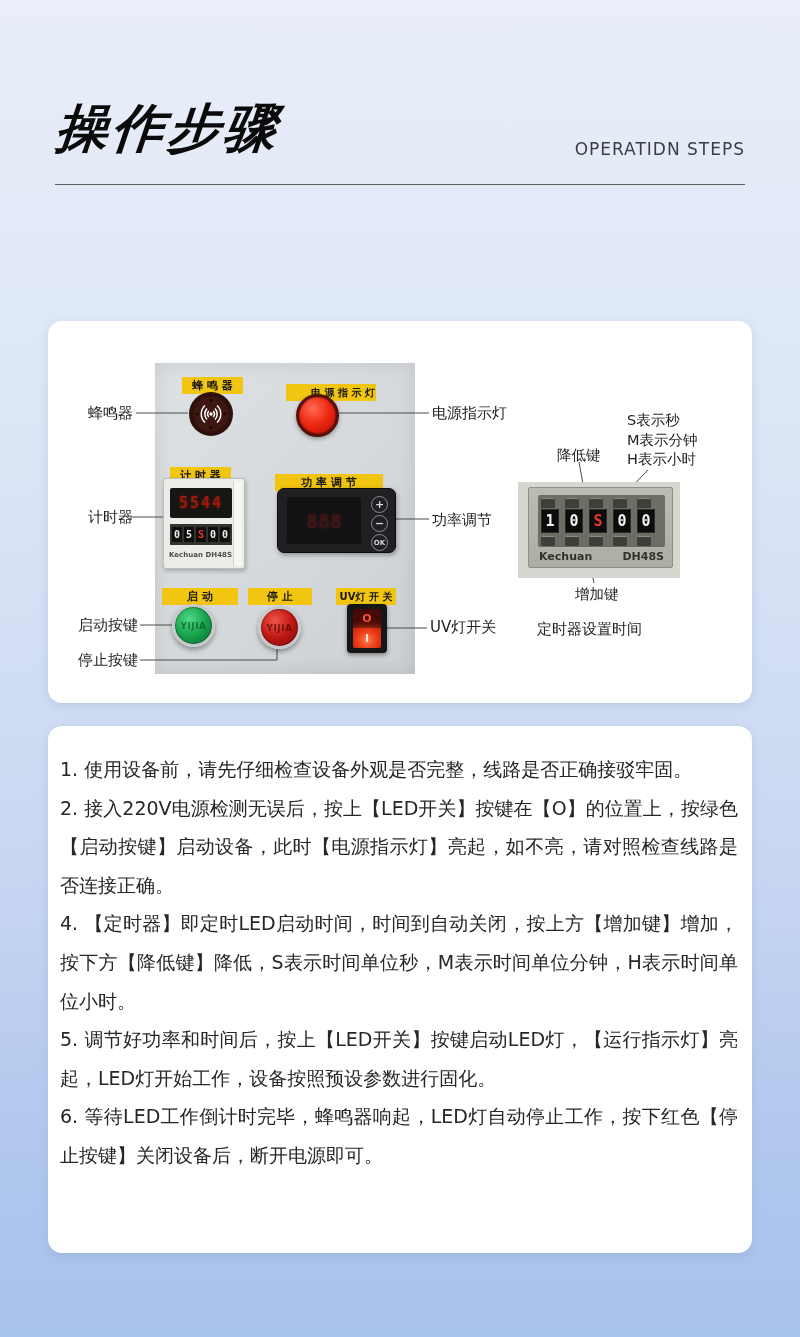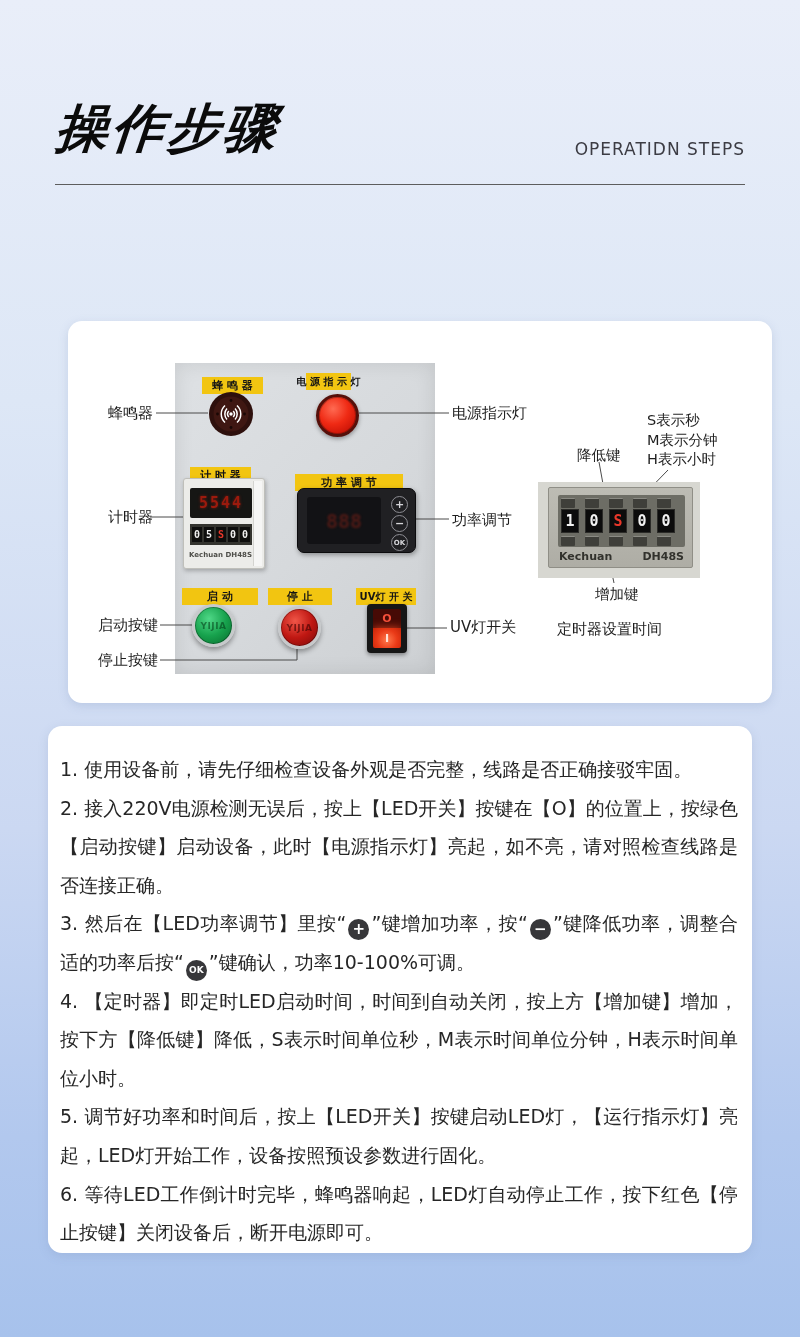--- a/index.html
+++ b/index.html
@@ -10,21 +10,21 @@
 
   
   .title{left:56px;top:94px;font-size:52px;font-weight:900;font-style:italic;
          color:#0b0b0b;letter-spacing:4px;transform:skewX(-5deg);white-space:nowrap;}
   .title-en{right:55px;top:139px;font-size:17px;color:#3c3c44;letter-spacing:1px;white-space:nowrap;}
   .rule{left:55px;top:184px;width:690px;height:0;border-top:1px solid #5d5d5d;}
   .tagline{left:55px;top:202px;font-size:27px;color:#2d2d2d;letter-spacing:1px;white-space:nowrap;}
 
   
   .card{background:#ffffff;border-radius:14px;box-shadow:0 3px 10px rgba(130,150,190,.28);}
-  #card1{left:48px;top:321px;width:704px;height:382px;margin-left:20px;}
+  #card1{left:48px;top:321px;width:704px;height:382px;}
   #card2{left:48px;top:726px;width:704px;height:527px;box-sizing:border-box;padding:24px 14px 0 12px;}
 
   
   .panel{left:107px;top:42px;width:260px;height:311px;
          background:linear-gradient(135deg,#dee1e4 0%,#d6d9dc 55%,#cdd0d3 100%);
          box-shadow:inset 0 0 20px rgba(0,0,0,.10);}
   .tag{background:#f2c511;color:#151515;font-size:11px;font-weight:bold;
        display:flex;align-items:center;justify-content:center;white-space:nowrap;}
   .callout{font-size:15px;color:#1e1e1e;white-space:nowrap;}
   .lines-svg{left:0;top:0;width:704px;height:382px;pointer-events:none;}
@@ -131,21 +131,21 @@
         <path d="M92 304 H124"></path>
         <polyline points="92,339 229,339 229,328"></polyline>
         <path d="M339 307 H379"></path>
         <path d="M531 141 L537 174"></path>
         <path d="M600 149 L564 186"></path>
         <path d="M546 262 L540 234"></path>
       </g>
     </svg>
 
     <div class="abs tag" style="left:134px;top:56px;width:61px;height:17px;">蜂 鸣 器</div>
-    <div class="abs tag" style="left:238px;top:52px;width:45px;height:17px;font-size:10px;">电 源 指 示 灯</div>
+    <div class="abs tag" style="left:238px;top:63px;width:66px;height:17px;font-size:10px;padding-left:24px;">电 源 指 示 灯</div>
     <div class="abs tag" style="left:122px;top:146px;width:61px;height:17px;">计 时 器</div>
     <div class="abs tag" style="left:227px;top:153px;width:108px;height:17px;">功 率 调 节</div>
     <div class="abs tag" style="left:114px;top:267px;width:76px;height:17px;">启 动</div>
     <div class="abs tag" style="left:200px;top:267px;width:64px;height:17px;">停 止</div>
     <div class="abs tag" style="left:288px;top:267px;width:60px;height:17px;font-size:10px;">UV灯 开 关</div>
 
     <svg class="abs buzzer" viewBox="0 0 46 46" xmlns="http://www.w3.org/2000/svg">
       <circle cx="23" cy="23" r="22" fill="#2e100d"></circle>
       <circle cx="23" cy="23" r="17.5" fill="#3f1712"></circle>
       <circle cx="23" cy="9.5" r="1.4" fill="#190705"></circle>
@@ -252,19 +252,18 @@
       </div>
     </div>
 
     <div class="abs callout" style="left:527px;top:264px;font-size:14.5px;">增加键</div>
     <div class="abs callout" style="left:489px;top:299px;">定时器设置时间</div>
   </div>
 
   <div class="abs card" id="card2">
     <p class="step"><span>1. 使用设备前，请先仔细检查设备外观是否完整，线路是否正确接驳牢固。</span></p>
     <p class="step"><span>2. 接入220V电源检测无误后，按上【LED开关】按键在【O】的位置上，按绿色【启动按键】启动设备，此时【电源指示灯】亮起，如不亮，请对照检查线路是否连接正确。</span></p>
-    <p class="step"><span>3. 然后在【LED功率调节】里按“</span><span class="icirc pm">+</span><span>”键增加功率，按“</span><span class="icirc pm">−</span><span>”键降低功率，调整合适的功率后按“</span><span class="icirc ok">OK</span><span>”键确认，功率10-100%可调。</span></p>
     <p class="step"><span>4. 【定时器】即定时LED启动时间，时间到自动关闭，按上方【增加键】增加，按下方【降低键】降低，S表示时间单位秒，M表示时间单位分钟，H表示时间单位小时。</span></p>
     <p class="step"><span>5. 调节好功率和时间后，按上【LED开关】按键启动LED灯，【运行指示灯】亮起，LED灯开始工作，设备按照预设参数进行固化。</span></p>
     <p class="step"><span>6. 等待LED工作倒计时完毕，蜂鸣器响起，LED灯自动停止工作，按下红色【停止按键】关闭设备后，断开电源即可。</span></p>
   </div>
 
 </div>
 
 </body></html>

